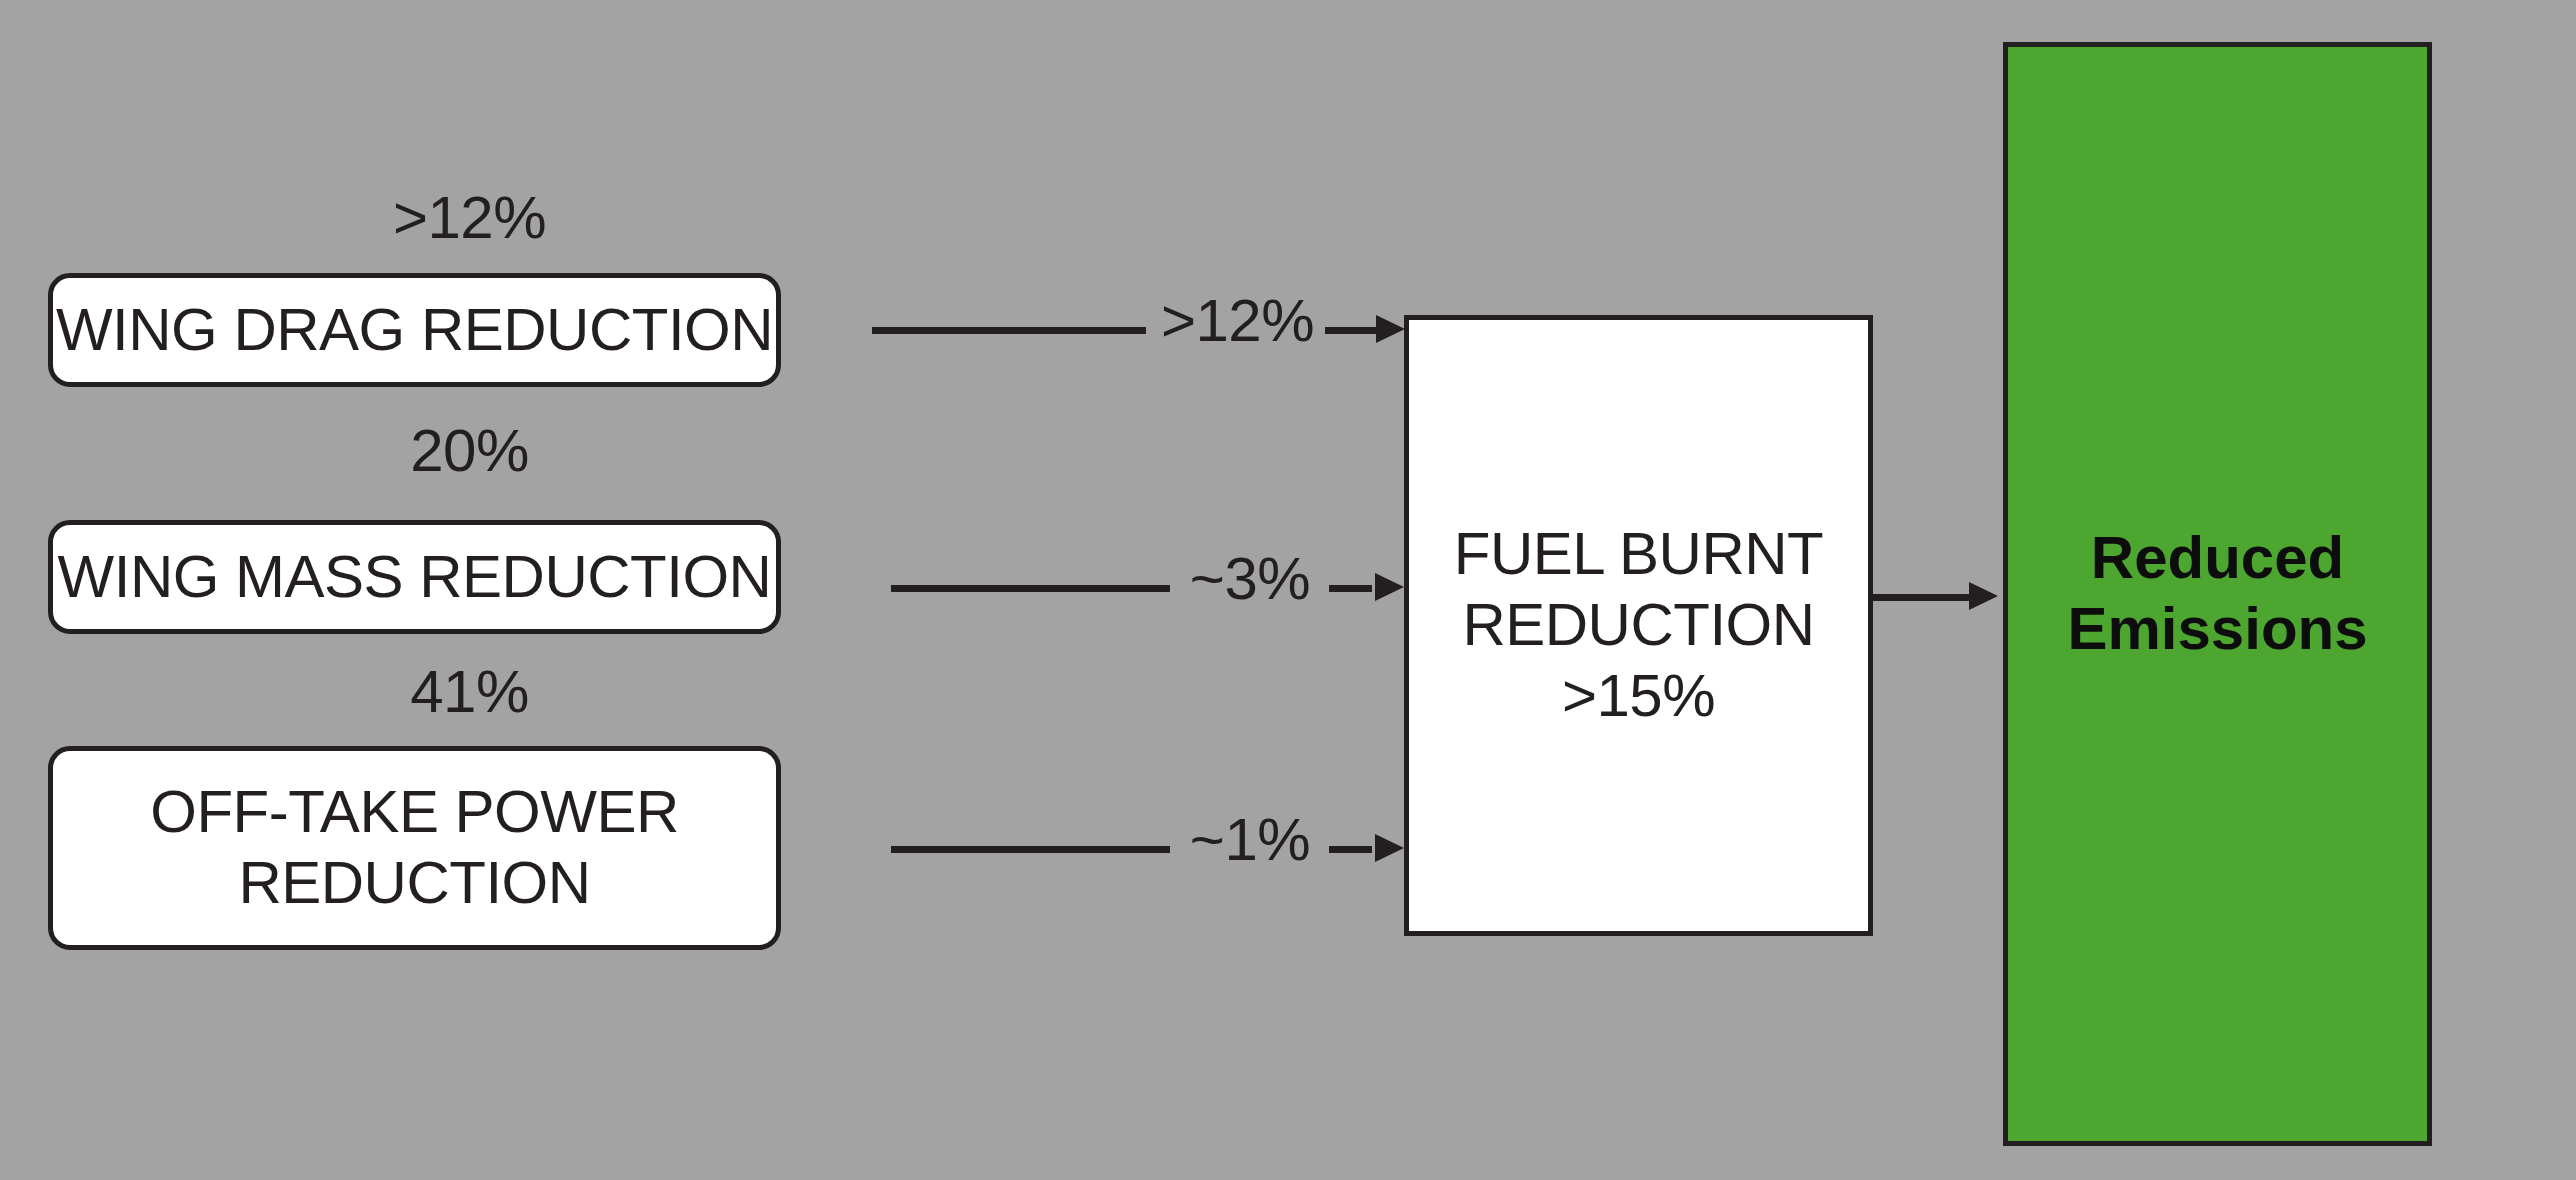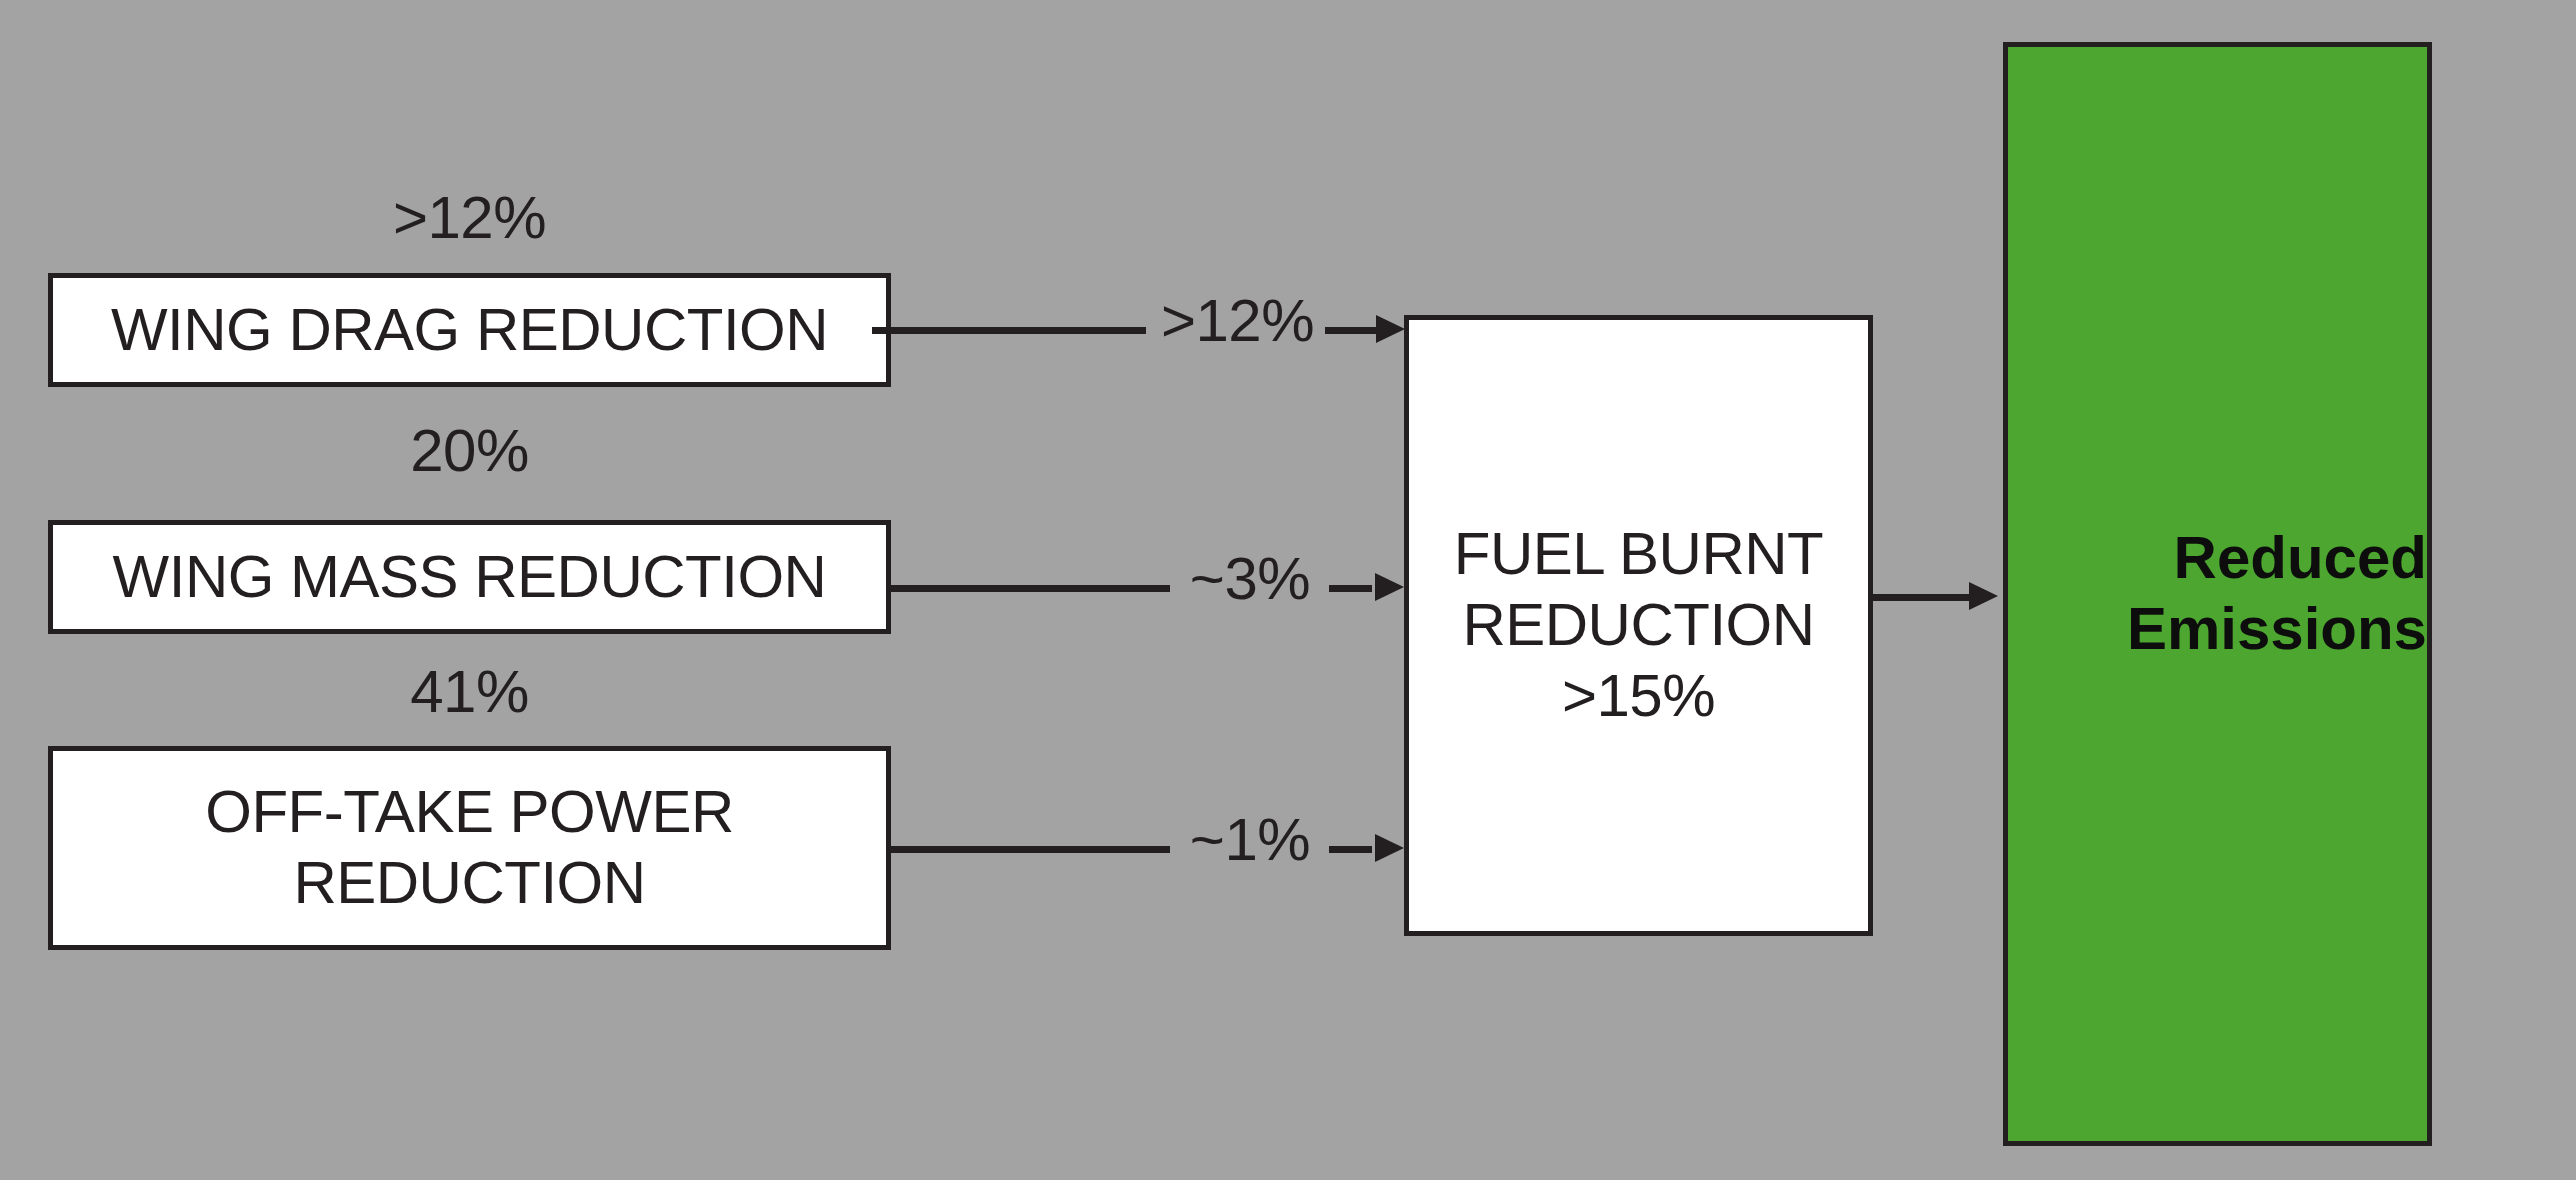--- a/index.html
+++ b/index.html
@@ -33,23 +33,24 @@
     line-height: 1.18;
   }
   .node .line {
     display: block;
     white-space: nowrap;
   }
 
   
   .input-node {
     left: 48px;
-    width: 843px;
-    font-size: 60px;
-    letter-spacing: -0.5px;
+    width: 733px;
+    font-size: 60px;
+    letter-spacing: -0.5px;
+    border-radius: 22px;
   }
   #node-wing-drag   { top: 273px; height: 114px; }
   #node-wing-mass   { top: 520px; height: 114px; justify-content: center; }
   #node-offtake     { top: 746px; height: 204px; }
 
   
   .cap {
     position: absolute;
     left: 48px;
     width: 843px;
@@ -77,21 +78,20 @@
   #node-reduced-emissions {
     left: 2003px;
     top: 42px;
     width: 429px;
     height: 1104px;
     border: 5.8px solid #231f20;
     font-size: 60px;
     font-weight: bold;
     color: #0d0d0d;
     letter-spacing: 0px;
-    align-items: flex-end;
   }
 
   
   .conn {
     position: absolute;
     height: 0;
   }
   .seg {
     position: absolute;
     height: 6.7px;

